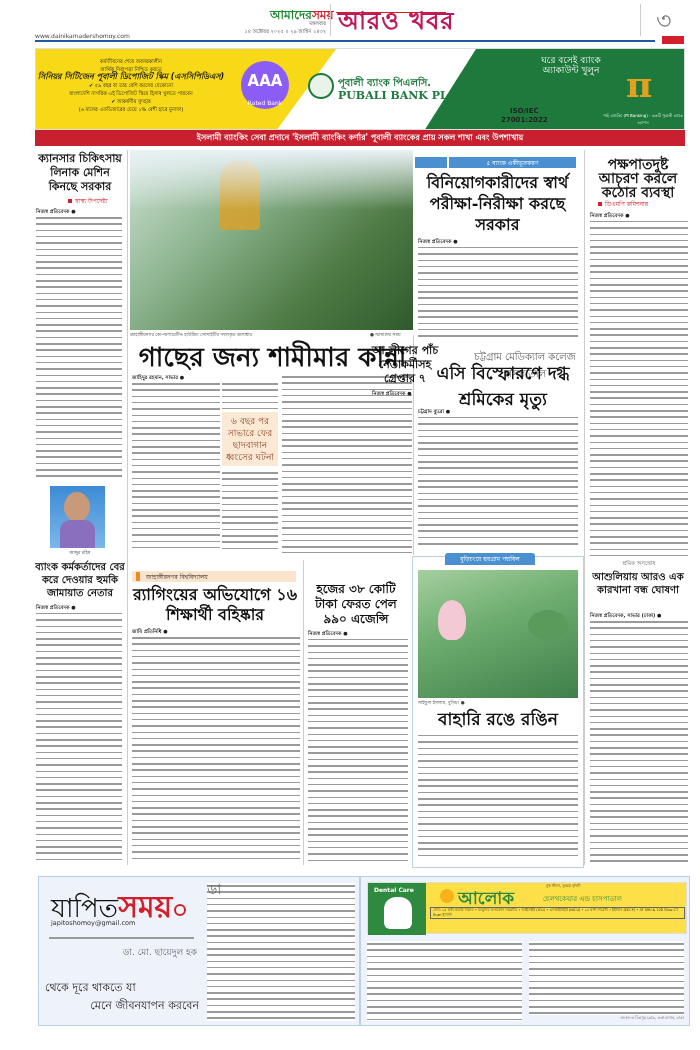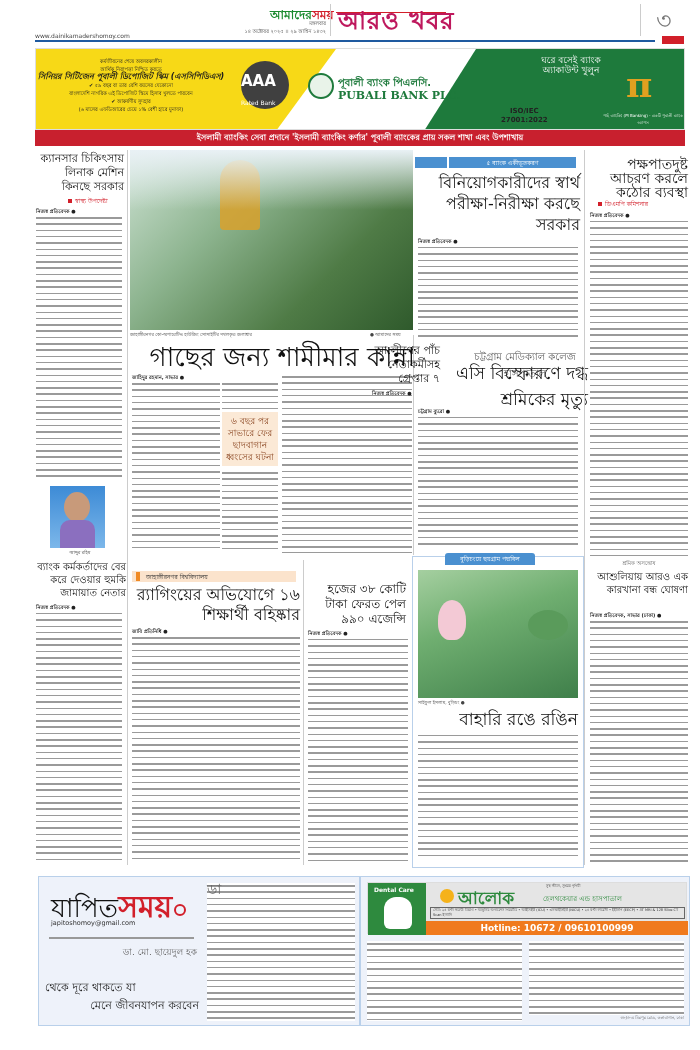--- a/index.html
+++ b/index.html
@@ -17,34 +17,34 @@
   .pn-div { left: 640px; top: 4px; width: 1px; height: 32px; background: #ccc; }
   .hdr-rule { left: 35px; top: 40px; width: 620px; height: 2px; background: #1f5aa0; }
   .hdr-red { left: 662px; top: 36px; width: 22px; height: 8px; background: #d21f2a; }
 
   
   .ad { left: 35px; top: 48px; width: 650px; height: 82px; background: #fff; overflow: hidden; border: 1px solid #ddd; }
   .ad-yellow { left: 0; top: 0; width: 300px; height: 82px; background: #f7d917; clip-path: polygon(0 0, 100% 0, 80% 100%, 0 100%); }
   .ad-green { right: 0; top: 0; width: 260px; height: 82px; background: #1e7a3c; clip-path: polygon(20% 0, 100% 0, 100% 100%, 0 100%); }
   .ad-text { left: 0; top: 8px; width: 190px; font-size: 5px; text-align: center; color: #222; line-height: 8px; }
   .ad-text .big { font-size: 8px; font-weight: bold; font-style: italic; color: #1a1a1a; }
-  .aaa { left: 205px; top: 12px; width: 48px; height: 48px; border-radius: 50%; background: #404040; color: #fff; }
+  .aaa { left: 205px; top: 12px; width: 48px; height: 48px; border-radius: 50%; background: #8b5cf6; color: #fff; text-align: center; }
   .aaa b { display: block; font-size: 15px; margin-top: 11px; }
   .aaa span { font-size: 6px; }
   .pubali-seal { left: 272px; top: 24px; width: 26px; height: 26px; border-radius: 50%; border: 2px solid #1e7a3c; background: #e9f3e9; }
   .pubali-bn { left: 302px; top: 26px; font-size: 10px; font-weight: bold; color: #1e7a3c; }
   .pubali-en { left: 302px; top: 40px; font-size: 11px; font-family: "DejaVu Serif", serif; font-weight: bold; color: #1e7a3c; }
   .iso { left: 465px; top: 58px; font-size: 7px; font-weight: bold; color: #222; text-align: center; line-height: 9px; }
   .ad-green-text { left: 500px; top: 6px; width: 70px; font-size: 9px; color: #fff; text-align: center; line-height: 10px; }
   .pi-logo { left: 590px; top: 14px; font-size: 36px; font-weight: bold; color: #e0a020; font-family: "DejaVu Serif", serif; }
   .pi-caption { left: 565px; top: 64px; width: 84px; font-size: 4px; color: #fff; text-align: center; }
   .red-strip { left: 35px; top: 130px; width: 650px; height: 16px; background: #c8202e; color: #fff; font-size: 8px; text-align: center; line-height: 16px; font-weight: bold; }
 
   
-  .head { font-weight: normal; color: #111; text-align: right; }
+  .head { font-weight: bold; color: #111; text-align: center; }
   .kicker { font-size: 6px; color: #d21f2a; }
   .byline { font-size: 5px; font-weight: bold; color: #222; }
   .body-text { font-size: 4.5px; line-height: 6.3px; color: #555; text-align: justify; }
   .fill { background: repeating-linear-gradient(#fff 0, #fff 2px, #9a9a9a 2px, #9a9a9a 3.5px, #fff 3.5px, #fff 6.3px); }
   .photo { background: linear-gradient(135deg, #cfe3d5 0%, #8db48f 35%, #4f7b46 70%, #2f5a2c 100%); }
   .col-rule { width: 1px; background: #ccc; }
   .caption { font-size: 4.5px; color: #444; }
   .tag-blue { background: #4a90d0; color: #fff; font-size: 6px; text-align: center; }
   .callout { background: #fbe9d6; color: #8a4520; font-size: 9px; text-align: center; line-height: 12px; }
   .juniv-tag { background: #fbe3cc; font-size: 6px; color: #333; padding-left: 14px; line-height: 11px; position: absolute; }
@@ -56,21 +56,21 @@
   .jp-title .red { color: #d21f2a; font-weight: bold; font-size: 30px; }
   .jp-email { left: 12px; top: 42px; font-size: 6.5px; color: #333; }
   .jp-rule { left: 10px; top: 60px; width: 145px; height: 2px; background: #999; }
   .jp-author { left: 10px; top: 68px; width: 148px; text-align: right; font-size: 9px; color: #666; }
   .jp-head1 { left: 6px; top: 84px; width: 154px; text-align: right; font-size: 12px; color: #d21f2a; }
   .jp-head2 { left: 6px; top: 102px; width: 154px; text-align: left; font-size: 11px; color: #222; }
   .jp-head3 { left: 6px; top: 120px; width: 154px; text-align: right; font-size: 11px; color: #222; }
   .jp-body { left: 168px; top: 6px; width: 148px; height: 138px; }
   .jp-dropcap { font-size: 14px; color: #666; float: left; margin-right: 2px; line-height: 12px; }
 
-  .alok-ad { left: 367px; top: 882px; width: 320px; height: 52px; background: #e5e5e5; border: 1px solid #ddd; }
+  .alok-ad { left: 367px; top: 882px; width: 320px; height: 52px; background: #fde047; border: 1px solid #ddd; }
   .alok-left { left: 0; top: 0; width: 58px; height: 52px; background: #2e8a3e; }
   .alok-left span { position: absolute; left: 6px; top: 3px; font-size: 6px; color: #fff; font-weight: bold; }
   .tooth { left: 16px; top: 14px; width: 28px; height: 32px; background: #fff; border-radius: 12px 12px 6px 6px; }
   .alok-title { left: 90px; top: 2px; font-size: 17px; font-weight: bold; color: #2e8a3e; }
   .alok-sub { left: 175px; top: 10px; font-size: 7px; color: #2e8a3e; }
   .alok-services { left: 62px; top: 24px; width: 255px; height: 12px; border: 1px solid #666; font-size: 3.5px; color: #333; line-height: 5px; padding: 0 2px; overflow: hidden; }
   .alok-hotline { left: 58px; top: 38px; width: 262px; height: 14px; background: #f07a1e; color: #fff; font-size: 9px; font-weight: bold; text-align: center; line-height: 14px; }
   .alok-box { left: 360px; top: 876px; width: 330px; height: 150px; background: #eef2fa; border: 1px solid #b9d0ea; }
 </style>
 </head>
@@ -210,14 +210,13 @@
 <div class="abs alok-ad">
   <div class="abs alok-left">
       <span>Dental Care</span>
       <div class="abs tooth"></div>
     </div>
   <div class="abs" style="left:72px;top:6px;width:14px;height:14px;border-radius:50%;background:#f5b21a;"></div>
   <div class="abs" style="left:178px;top:1px;font-size:3.5px;color:#333;">সুস্থ জীবন, সুখময় পৃথিবী</div>
   <div class="abs alok-title">আলোক</div>
   <div class="abs alok-sub">হেলথকেয়ার এন্ড হাসপাতাল</div>
   <div class="abs alok-services">সেবা: ২৪ ঘণ্টা জরুরী বিভাগ • আধুনিক অপারেশন থিয়েটার • আইসিইউ (ICU) • এনআইসিইউ (NICU) • ২৪ ঘণ্টা ফার্মেসী • ইইসিপি (EECP) • 3T MRI &amp; 128 Slice CT Scan ইত্যাদি</div>
-  <div class="abs alok-hotline">Hotline: 10672 / 09610100999</div>
 </div>
 
 </body></html>

